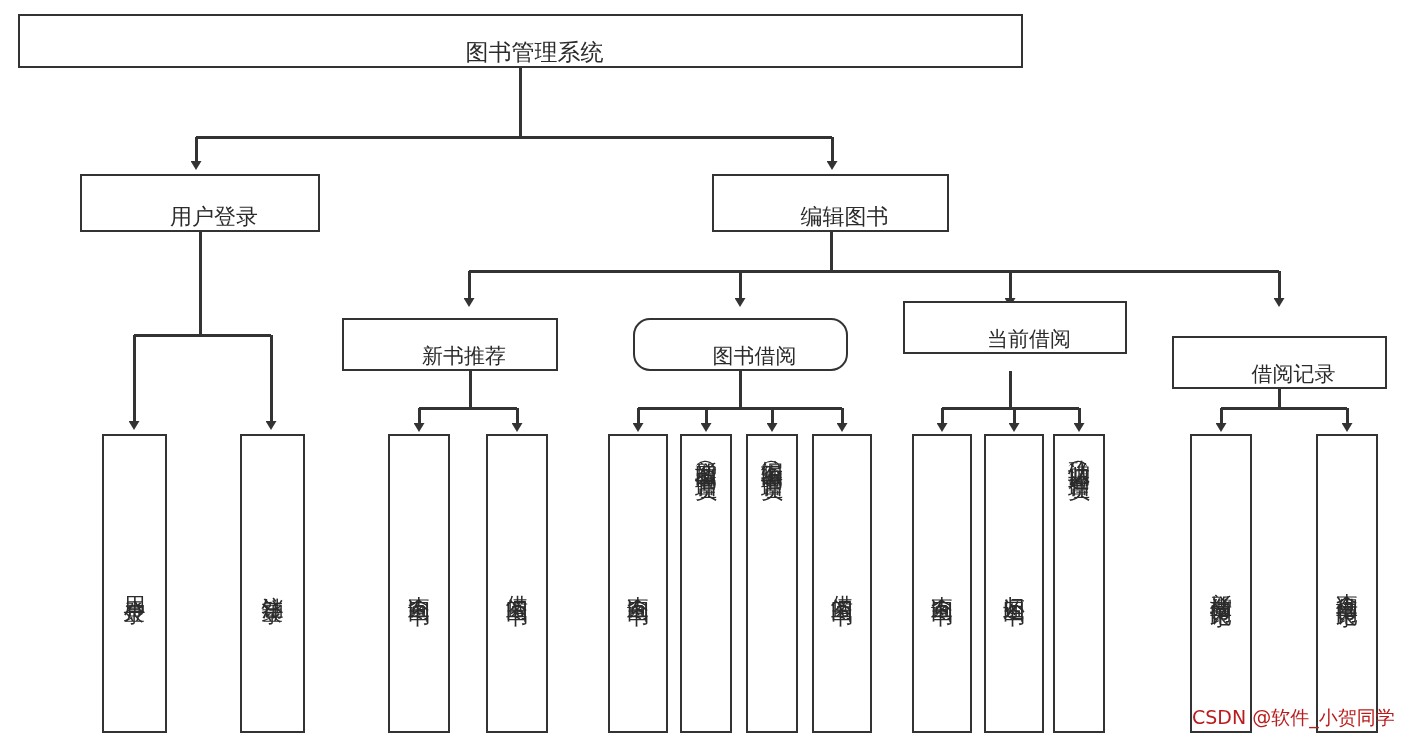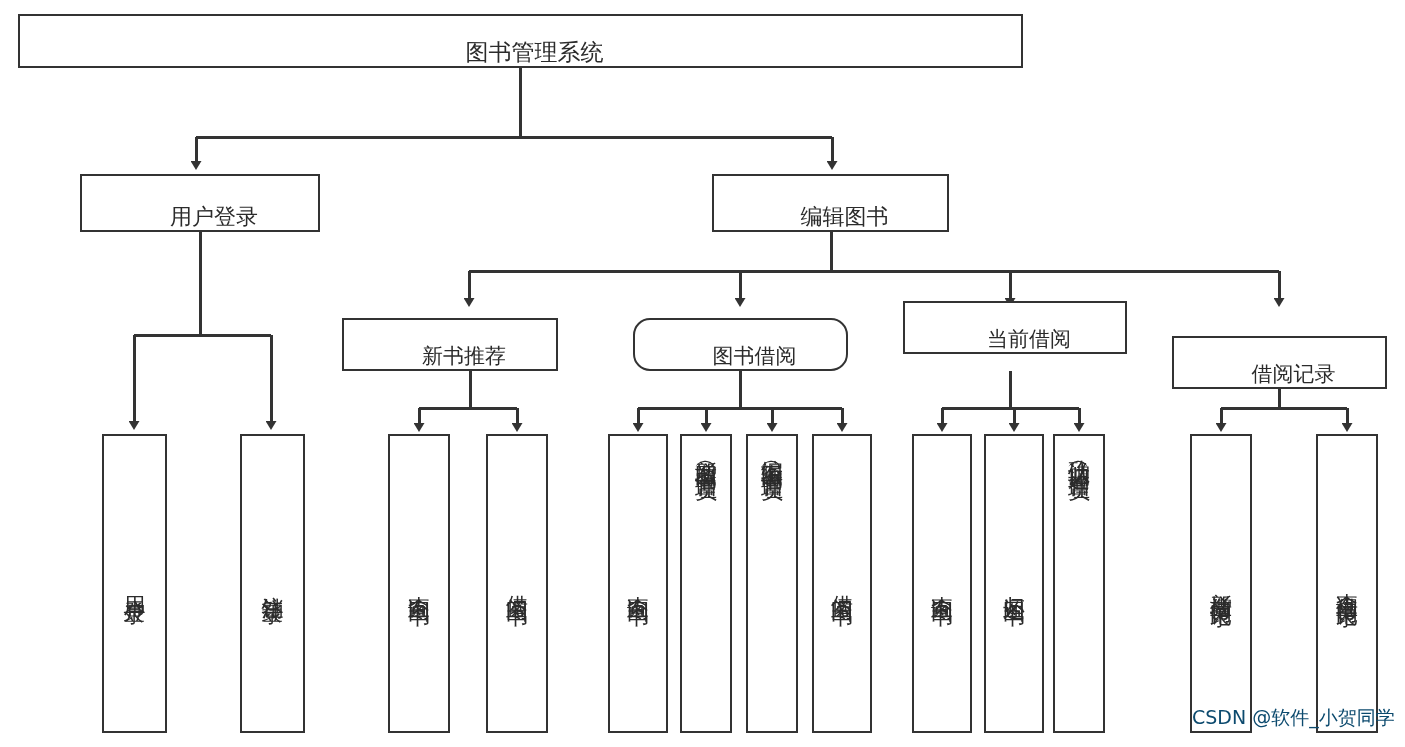--- a/index.html
+++ b/index.html
@@ -56,21 +56,21 @@
     letter-spacing: 3px;
     padding: 6px 0;
     align-items: center;
     justify-content: center;
   }
   .node.leaf.top-aligned {
     justify-content: flex-start;
   }
   .watermark {
     position: absolute;
-    color: #0c4a6e;
+    color: #b91c1c;
     font-size: 19px;
     white-space: nowrap;
     z-index: 3;
     font-family: "DejaVu Sans", "Liberation Sans", sans-serif;
   }
 </style>
 </head>
 <body>
 
 <div id="canvas">

